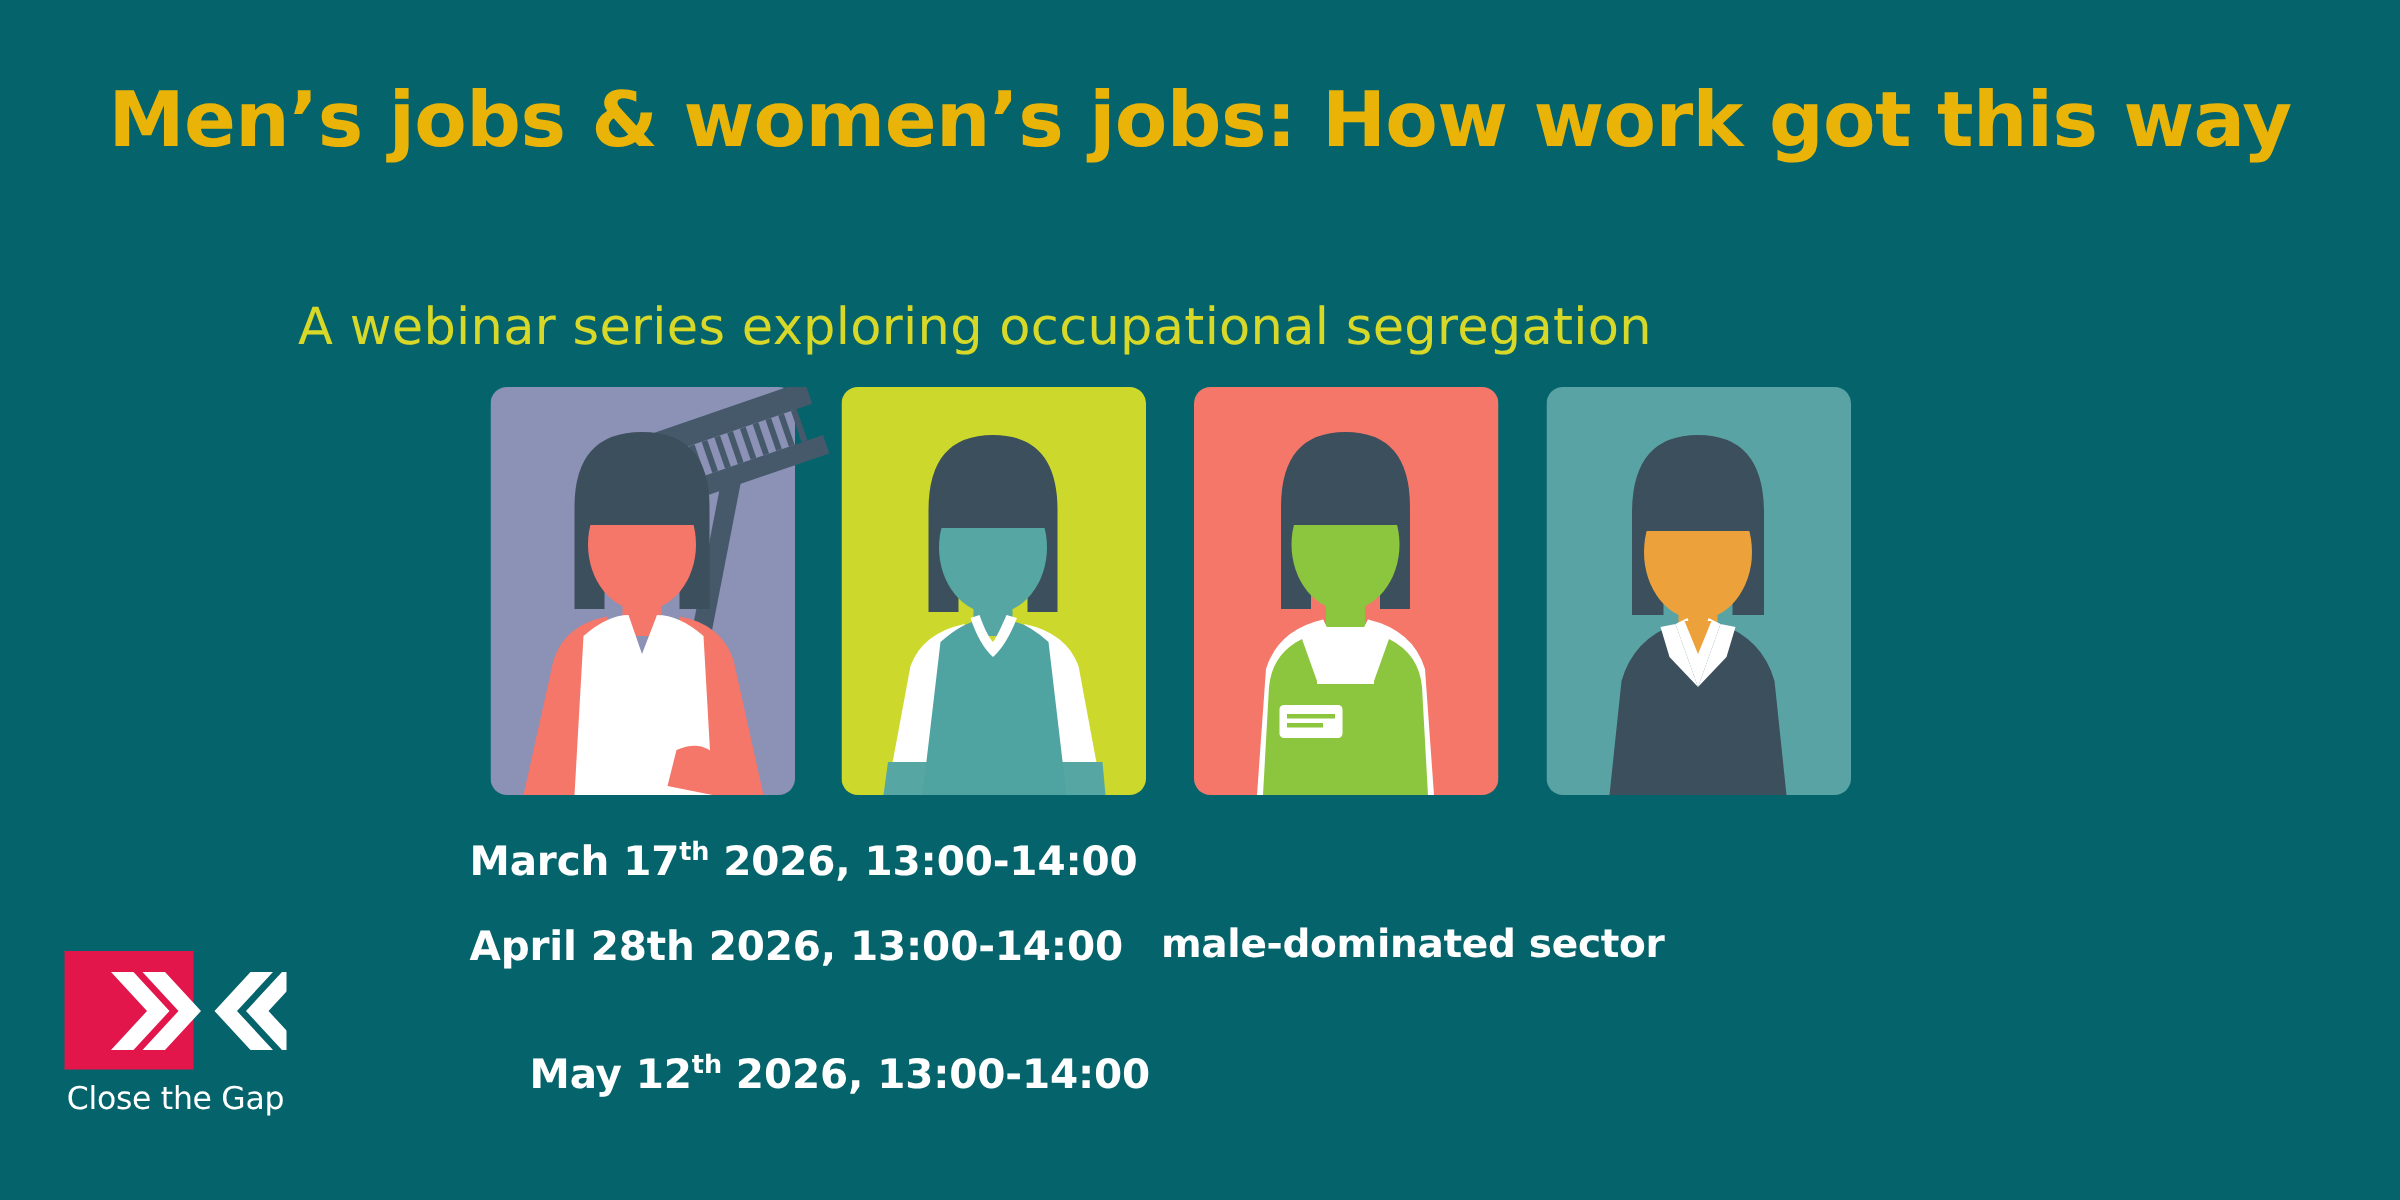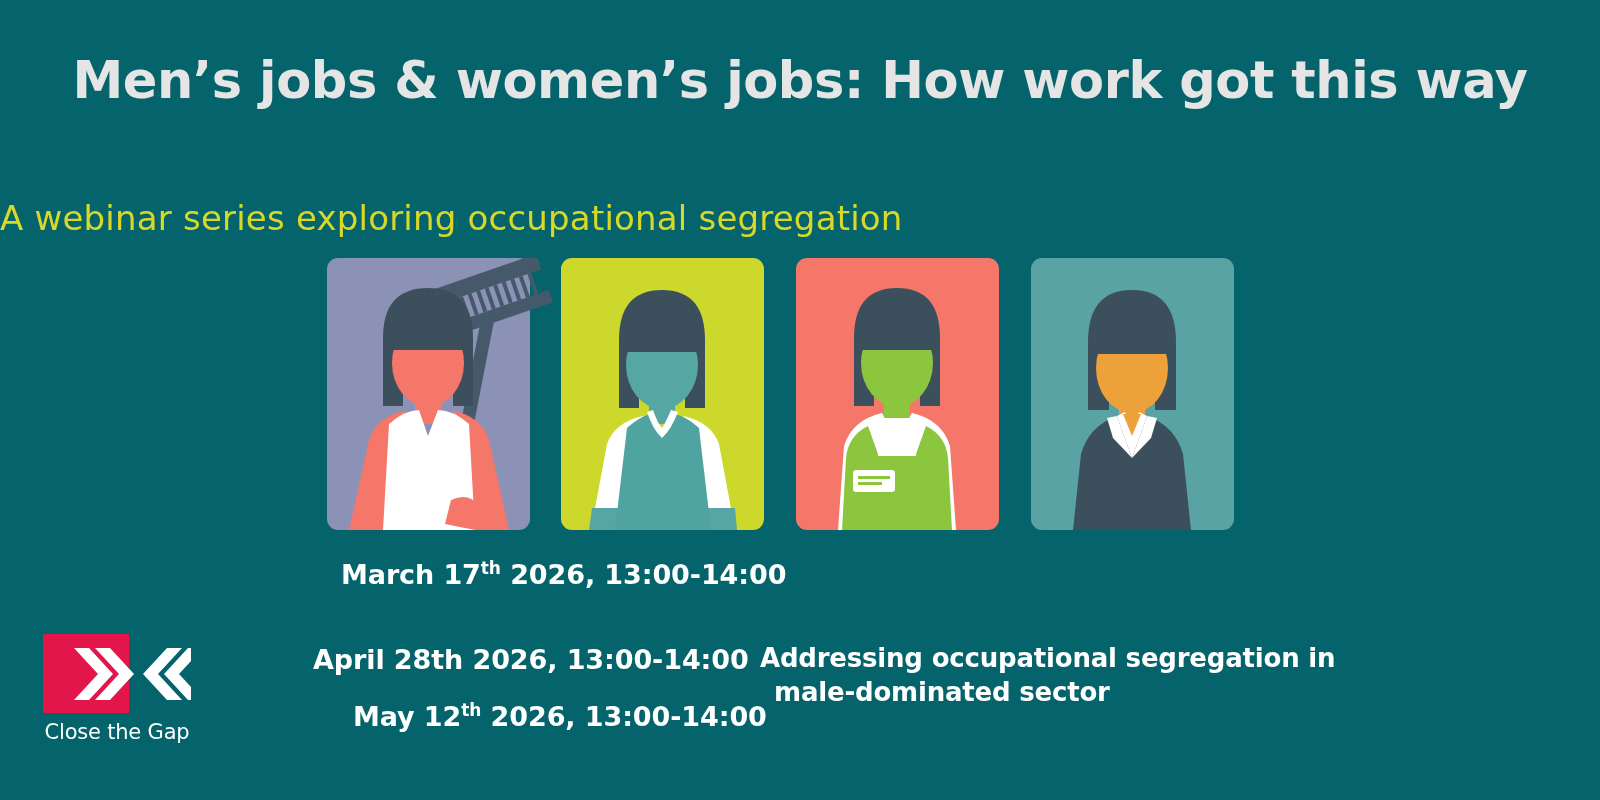--- a/index.html
+++ b/index.html
@@ -16,37 +16,38 @@
     font-family: "DejaVu Sans", "Liberation Sans", sans-serif;
   }
 
   
   .headline {
     position: absolute;
     left: 0;
     top: 48px;
     width: 1600px;
     text-align: center;
-    color: #e5e5e5;
+    color: #eab308;
     font-family: "DejaVu Sans", "Liberation Sans", sans-serif;
     font-weight: bold;
     font-size: 51px;
     line-height: 66px;
     letter-spacing: -0.4px;
     padding: 0 60px;
     box-sizing: border-box;
   }
   .headline-line { display: block; white-space: nowrap; }
 
   
   .subtitle {
     position: absolute;
     left: 0;
     top: 196px;
     width: 1300px;
+    text-align: center;
     color: #d7d827;
     font-family: "DejaVu Sans", "Liberation Sans", sans-serif;
     font-weight: normal;
     font-size: 34px;
     line-height: 44px;
     letter-spacing: 0.2px;
   }
 
   
   .cards {
@@ -78,22 +79,22 @@
     top: 556px;
     width: 1240px;
   }
   .sched-row {
     position: absolute;
     left: 0;
     width: 1240px;
     display: flex;
     align-items: flex-start;
   }
-  .sched-row-0 { top: 0px; margin-left: 28px; }
-  .sched-row-1 { top: 57px; margin-top: 28px; }
+  .sched-row-0 { top: 0px; }
+  .sched-row-1 { top: 57px; }
   .sched-row-2 { top: 142px; margin-left: 40px; }
 
   .sched-date {
     flex: 0 0 447px;
     color: #ffffff;
     font-family: "DejaVu Sans", "Liberation Sans", sans-serif;
     font-weight: bold;
     font-size: 27px;
     line-height: 38px;
     letter-spacing: -0.1px;
@@ -301,21 +302,20 @@
       <div class="sched-date">
         <span>March 17</span><sup>th</sup><span> 2026, 13:00-14:00</span>
       </div>
     </div>
 
     <div class="sched-row sched-row-1">
       <div class="sched-date">
         <span>April 28th</span><sup></sup><span> 2026, 13:00-14:00</span>
       </div>
       <div class="sched-desc">
-        <span>Addressing occupational segregation in</span>
         <span class="l2">male-dominated sector</span>
       </div>
     </div>
 
     <div class="sched-row sched-row-2">
       <div class="sched-date">
         <span>May 12</span><sup>th</sup><span> 2026, 13:00-14:00</span>
       </div>
     </div>
   </div>

